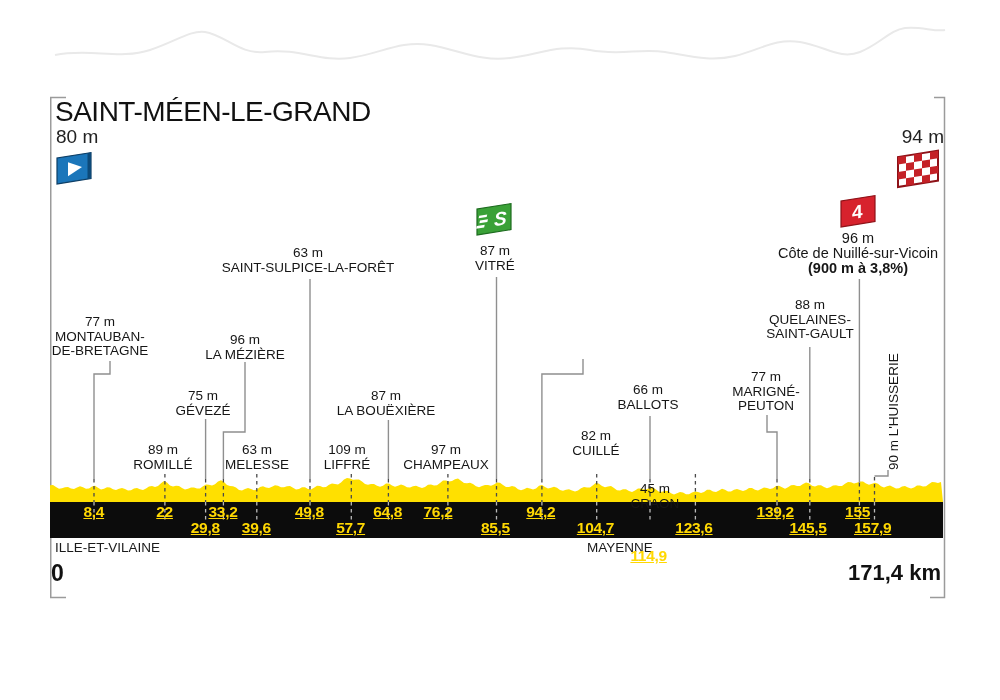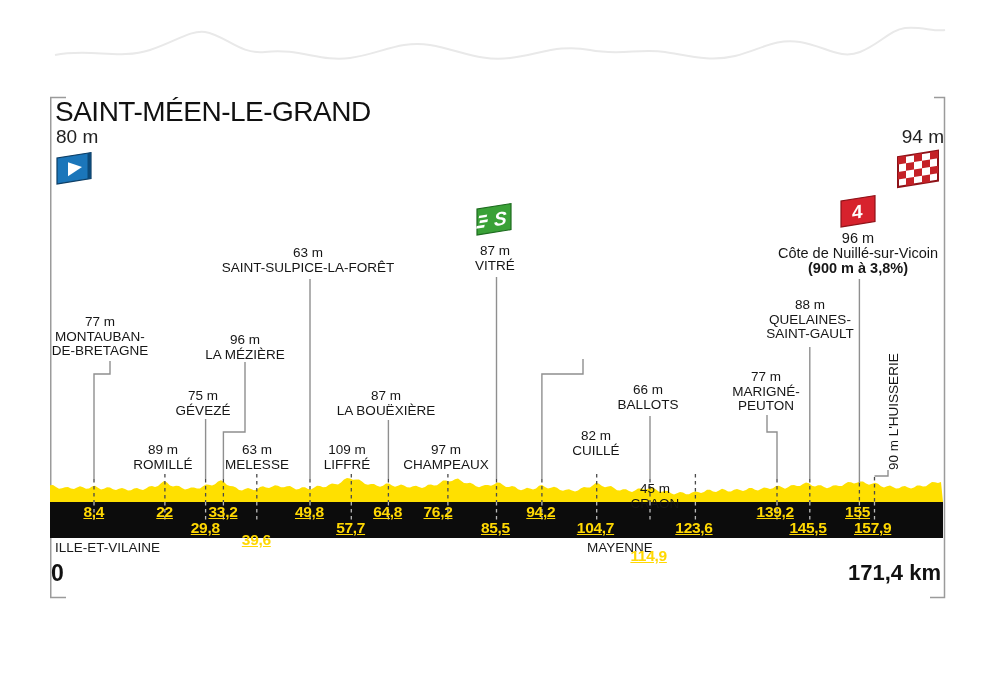--- a/index.html
+++ b/index.html
@@ -161,21 +161,21 @@
     <div class="km bottom" style="left: 205.259px;">29,8</div>
     <div class="wp" style="left: 245px; top: 333px;">
       <div>96 m</div>
       <div>LA MÉZIÈRE</div>
     </div>
     <div class="km top" style="left: 222.973px;">33,2</div>
     <div class="wp" style="left: 257px; top: 443px;">
       <div>63 m</div>
       <div>MELESSE</div>
     </div>
-    <div class="km bottom" style="left: 256.317px; margin-top: 12px;">39,6</div>
+    <div class="km bottom" style="left: 256.317px;">39,6</div>
     <div class="wp" style="left: 308px; top: 246px;">
       <div>63 m</div>
       <div>SAINT-SULPICE-LA-FORÊT</div>
     </div>
     <div class="km top" style="left: 309.46px;">49,8</div>
     <div class="wp" style="left: 347px; top: 443px;">
       <div>109 m</div>
       <div>LIFFRÉ</div>
     </div>
     <div class="km bottom" style="left: 350.619px;">57,7</div>

